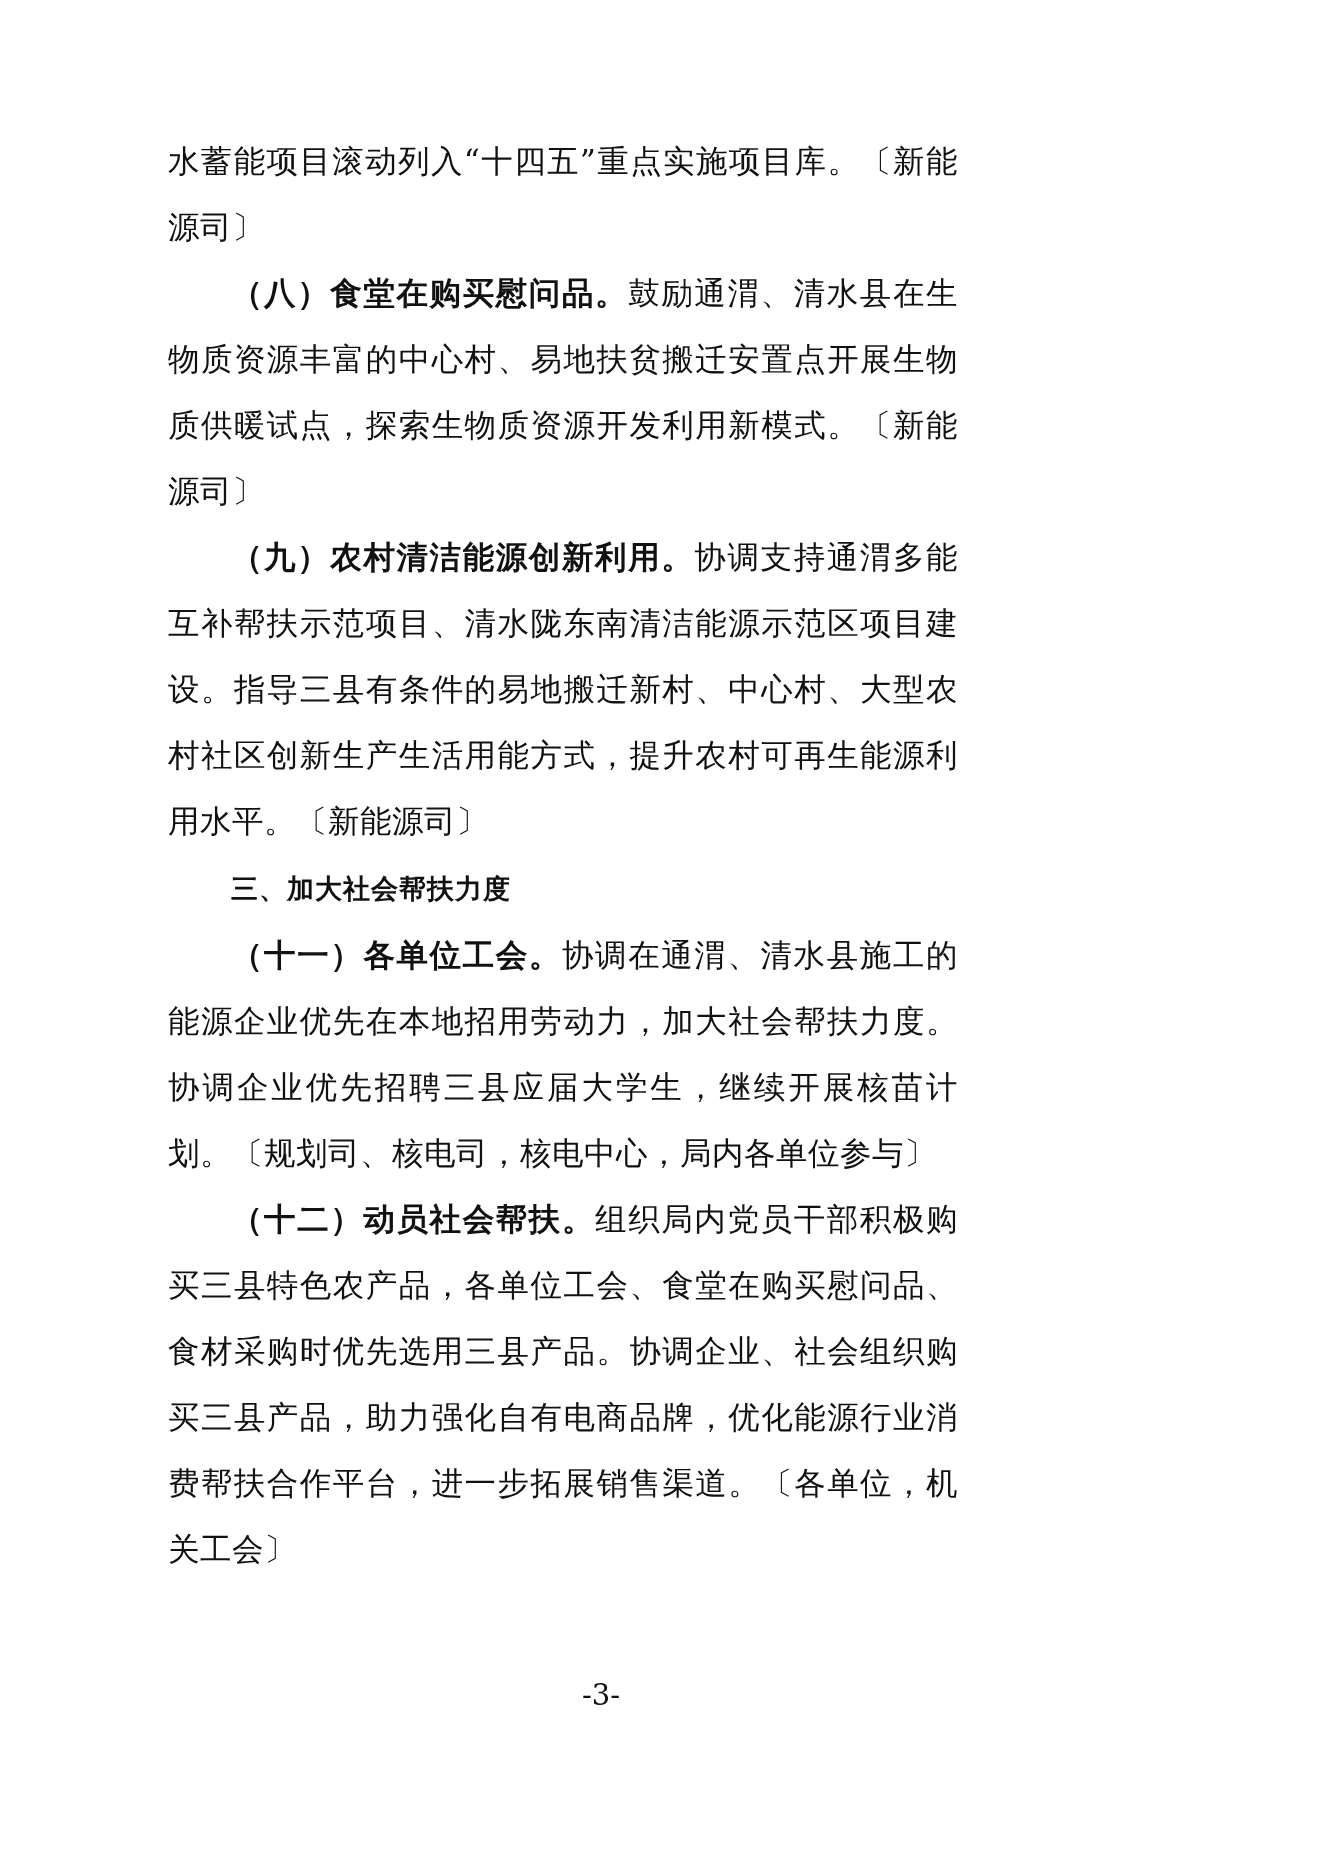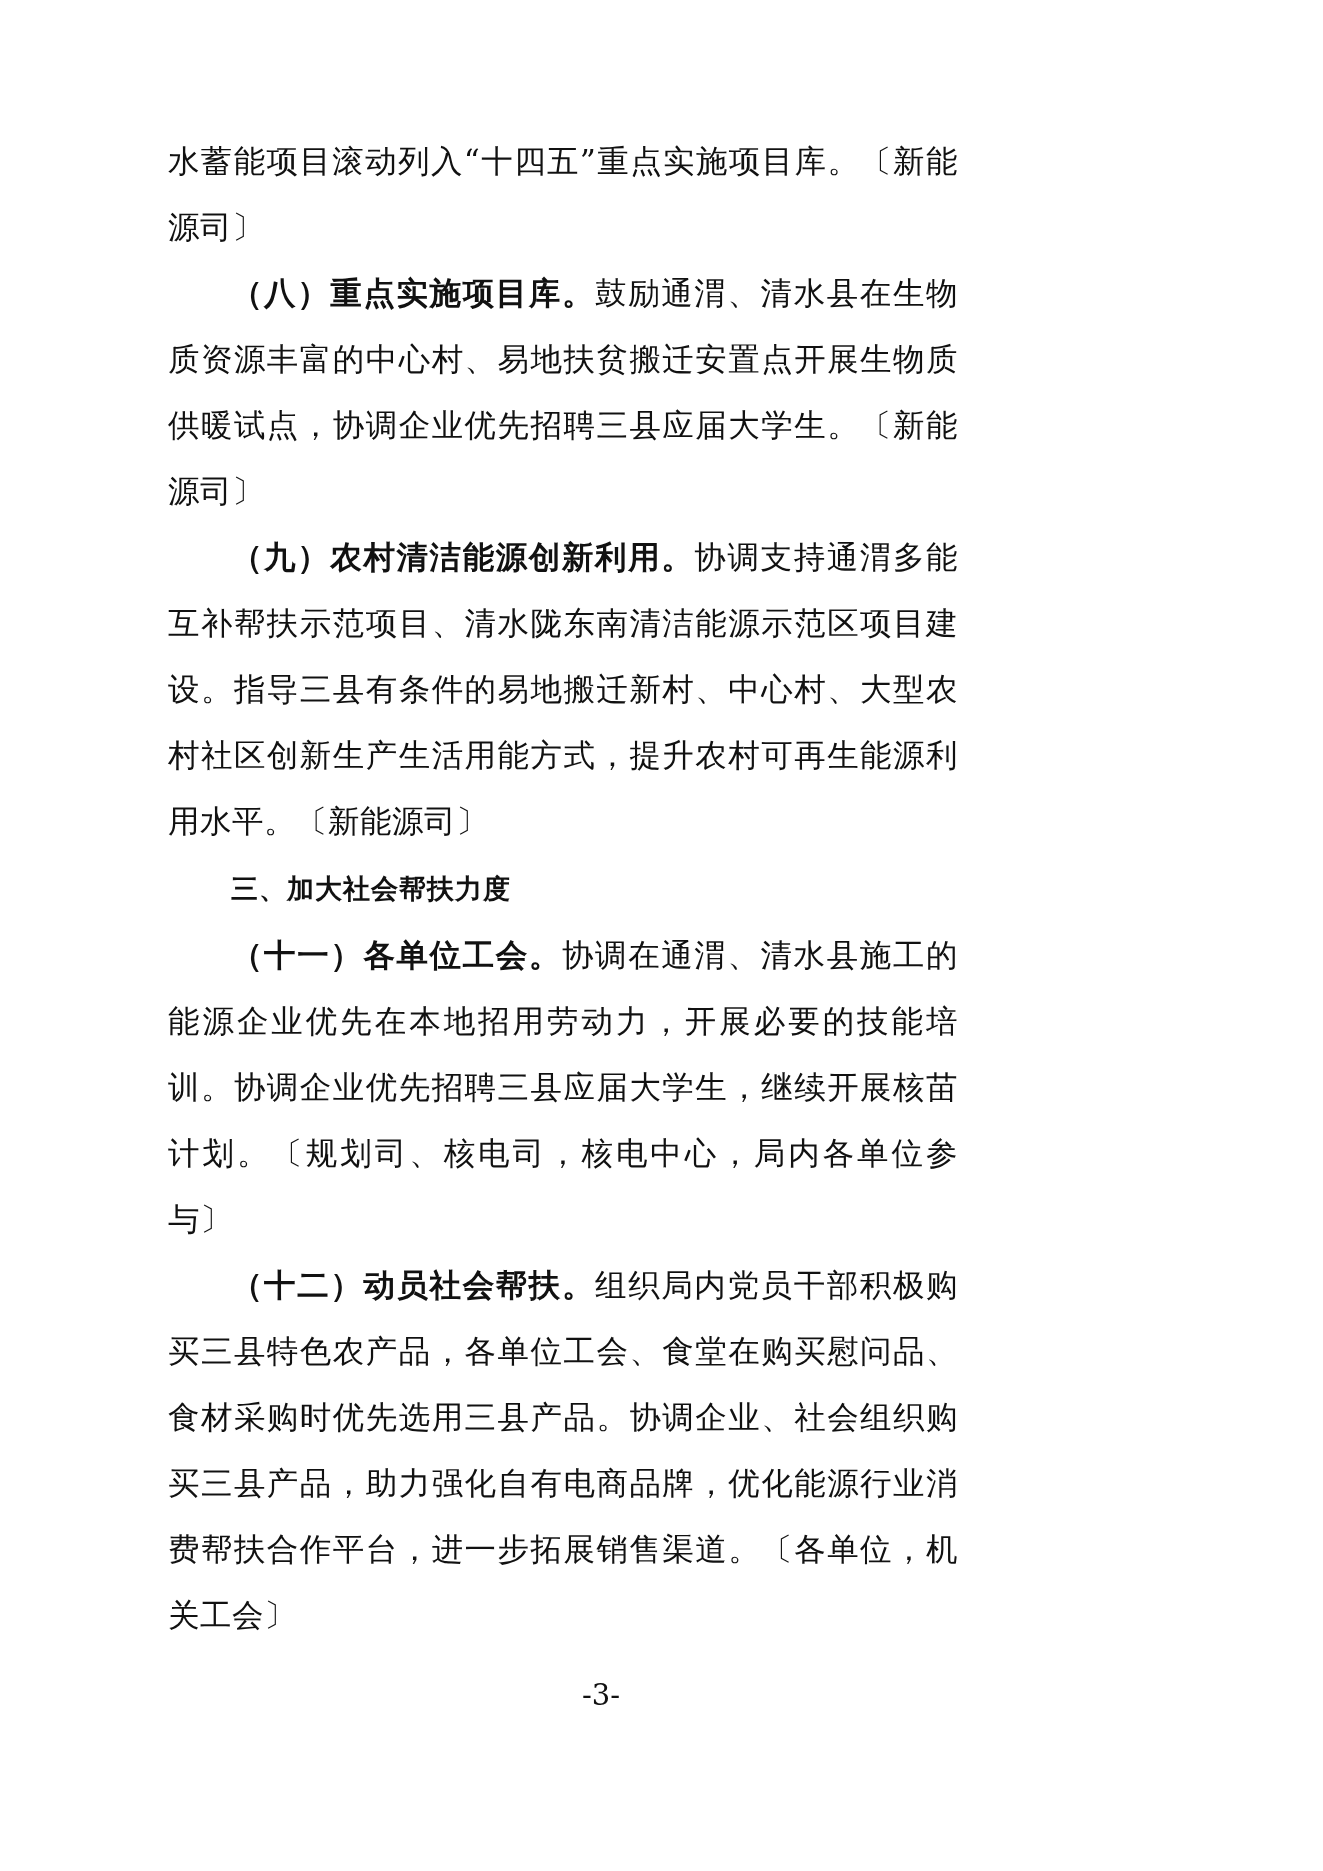--- a/index.html
+++ b/index.html
@@ -64,34 +64,34 @@
 <body>
 
 <div class="page">
   <div class="content">
 
     <p>
       <span>水蓄能项目滚动列入“十四五”重点实施项目库。〔新能源司〕</span>
     </p>
 
     <p class="indent">
-      <span class="bold">（八）重点实施项目库。</span><span>鼓励通渭、清水县在生物质资源丰富的中心村、易地扶贫搬迁安置点开展生物质供暖试点，协调企业优先招聘三县应届大学生。〔新能源司〕</span>
+      <span class="bold">（八）食堂在购买慰问品。</span><span>鼓励通渭、清水县在生物质资源丰富的中心村、易地扶贫搬迁安置点开展生物质供暖试点，探索生物质资源开发利用新模式。〔新能源司〕</span>
     </p>
 
     <p class="indent">
       <span class="bold">（九）农村清洁能源创新利用。</span><span>协调支持通渭多能互补帮扶示范项目、清水陇东南清洁能源示范区项目建设。指导三县有条件的易地搬迁新村、中心村、大型农村社区创新生产生活用能方式，提升农村可再生能源利用水平。〔新能源司〕</span>
     </p>
 
     <div class="spacer-sm"></div>
 
     <p class="heading">三、加大社会帮扶力度</p>
 
 
     <p class="indent">
-      <span class="bold">（十一）各单位工会。</span><span>协调在通渭、清水县施工的能源企业优先在本地招用劳动力，开展必要的技能培训。协调企业优先招聘三县应届大学生，继续开展核苗计划。〔规划司、核电司，核电中心，局内各单位参与〕</span>
+      <span class="bold">（十一）各单位工会。</span><span>协调在通渭、清水县施工的能源企业优先在本地招用劳动力，加大社会帮扶力度。协调企业优先招聘三县应届大学生，继续开展核苗计划。〔规划司、核电司，核电中心，局内各单位参与〕</span>
     </p>
 
     <p class="indent">
       <span class="bold">（十二）动员社会帮扶。</span><span>组织局内党员干部积极购买三县特色农产品，各单位工会、食堂在购买慰问品、食材采购时优先选用三县产品。协调企业、社会组织购买三县产品，助力强化自有电商品牌，优化能源行业消费帮扶合作平台，进一步拓展销售渠道。〔各单位，机关工会〕</span>
     </p>
 
   </div>
 
   <div class="pagenum">-3-</div>
 </div>

